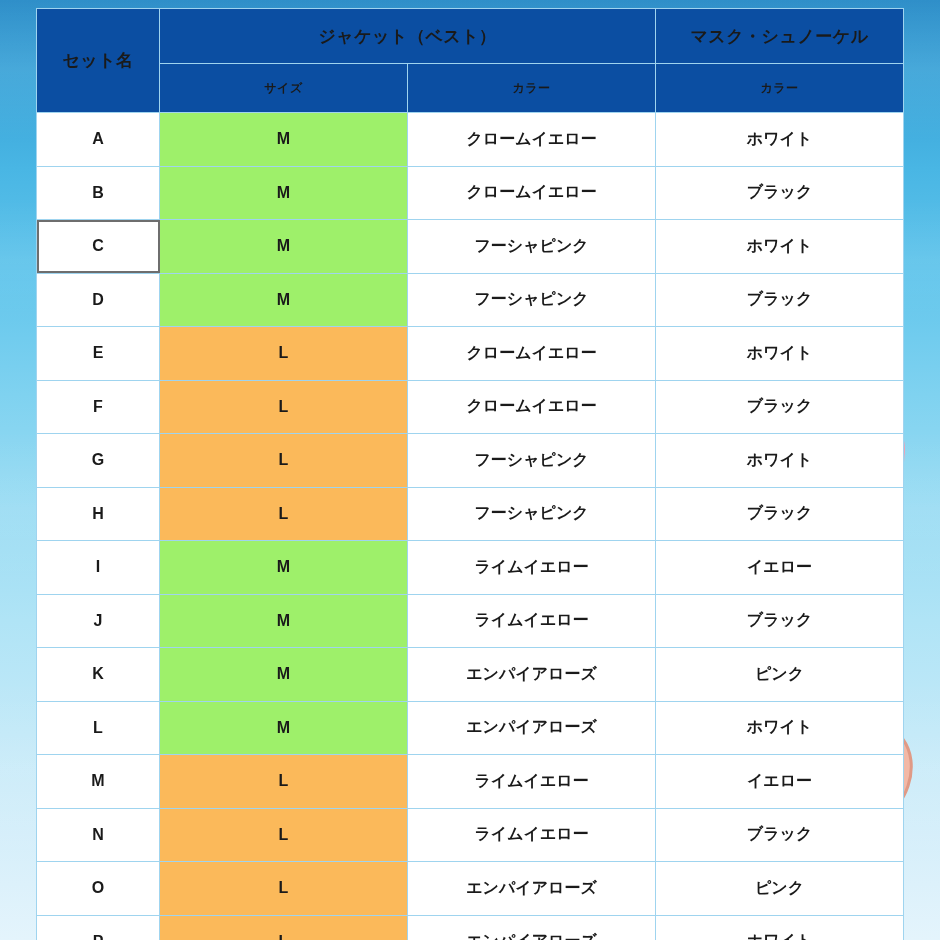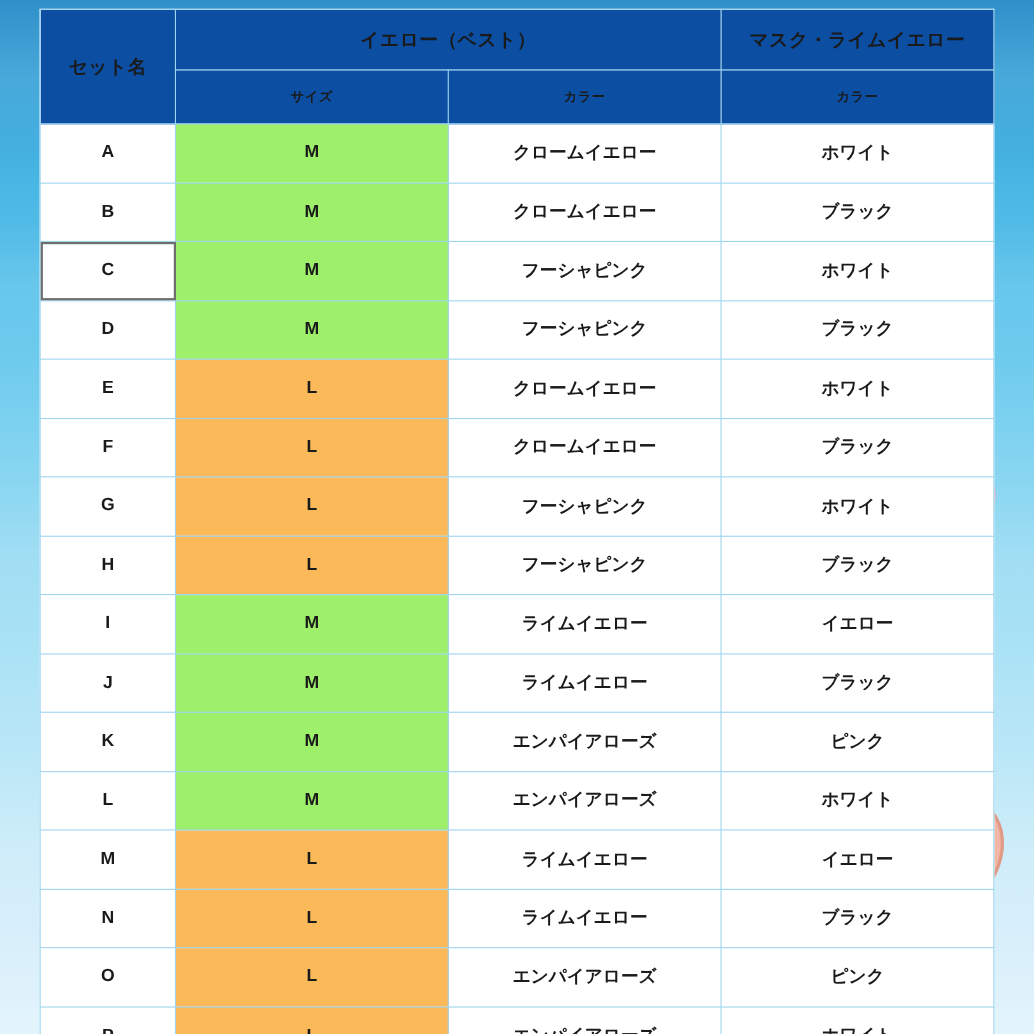--- a/index.html
+++ b/index.html
@@ -165,22 +165,22 @@
         <path d="M90 100 L90 150 M74 103 L64 150 M106 103 L116 150 M58 112 L42 150 M122 112 L138 150" stroke="#f2e2fb" stroke-width="4" fill="none"></path>
       </g>
     </svg>
   </div>
 
   <div id="table-wrap">
     <table class="spec">
       <thead>
         <tr>
           <th class="setname" rowspan="2">セット名</th>
-          <th class="grp" colspan="2">イエロー（ベスト）</th>
-          <th class="grp" rowspan="1">マスク・ライムイエロー</th>
+          <th class="grp" colspan="2">ジャケット（ベスト）</th>
+          <th class="grp" rowspan="1">マスク・シュノーケル</th>
         </tr>
         <tr>
           <th class="sub">サイズ</th>
           <th class="sub">カラー</th>
           <th class="sub">カラー</th>
         </tr>
       </thead>
       <tbody id="tbody">
           <tr>
             <td class="col-set">A</td>

